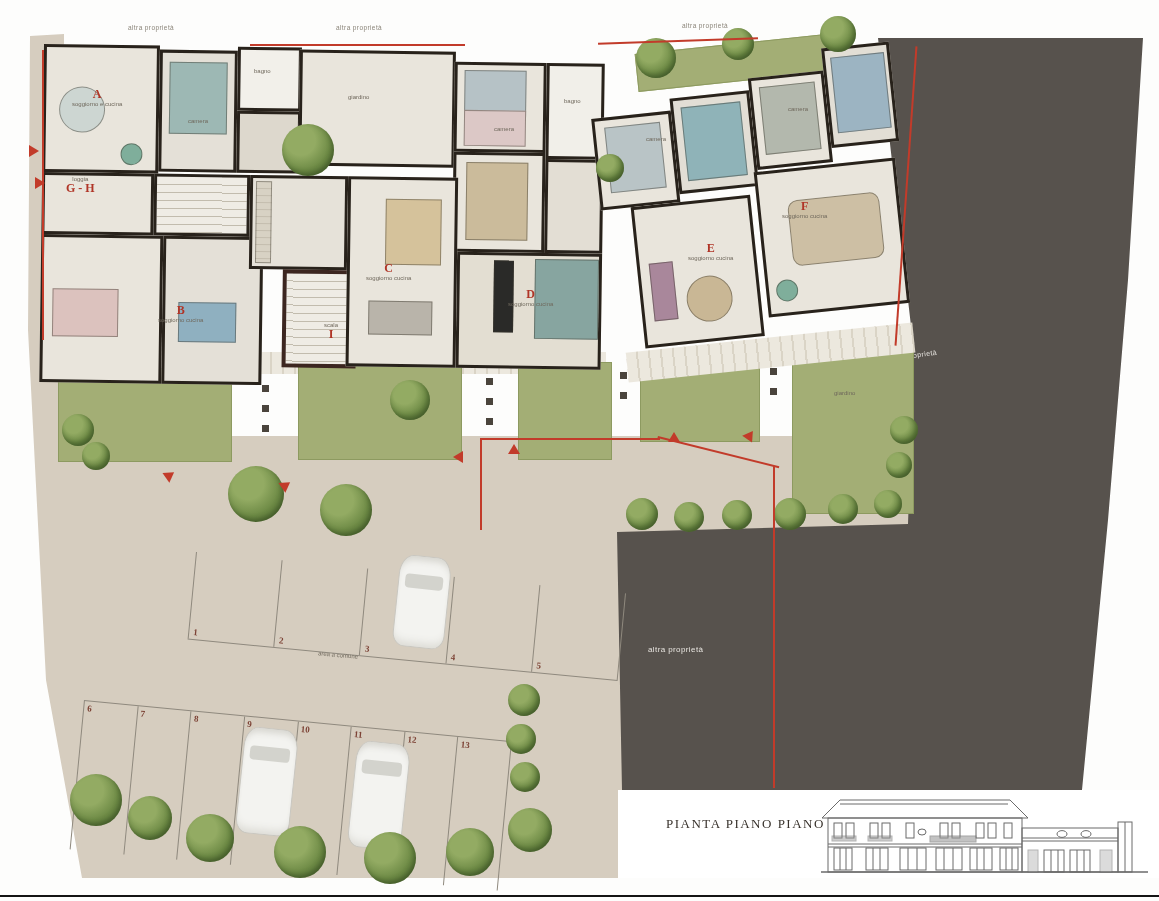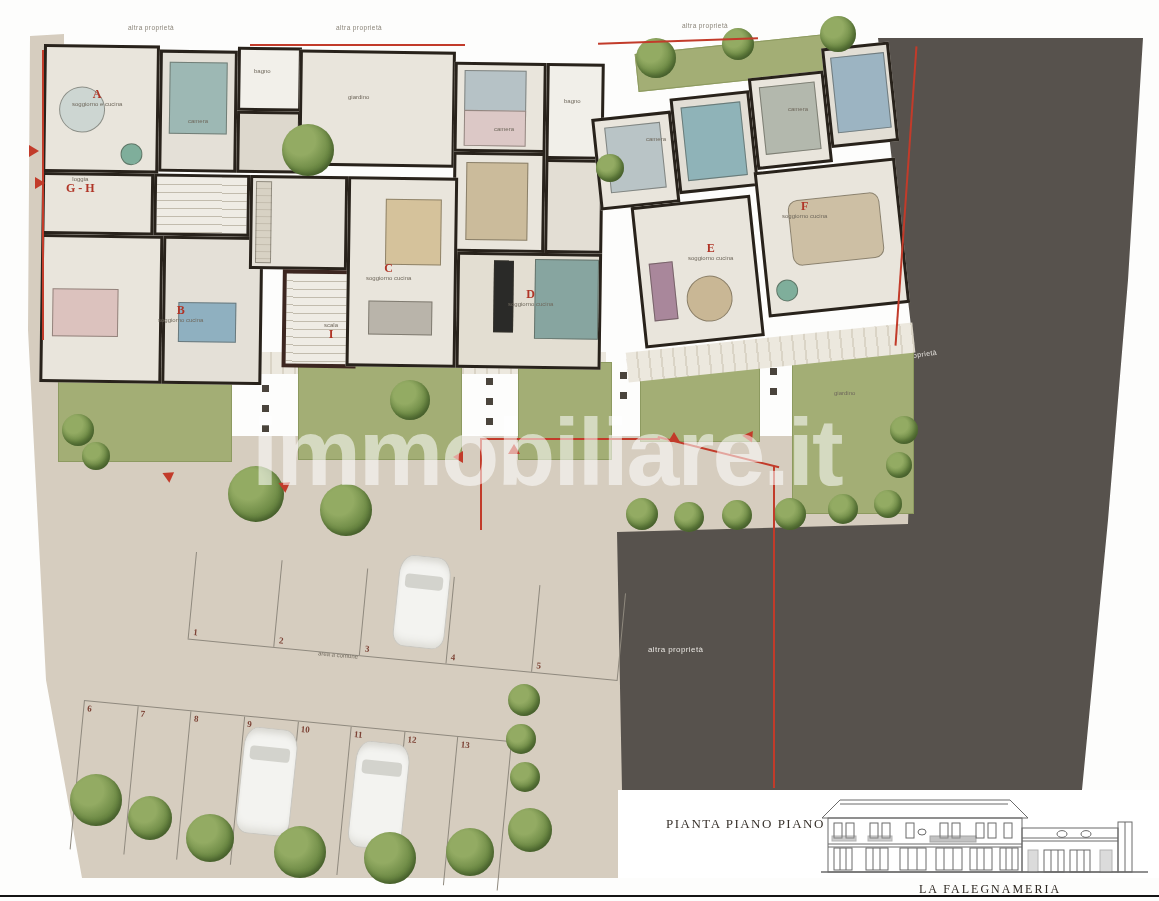--- a/index.html
+++ b/index.html
@@ -279,21 +279,20 @@
 
   <div class="tri" style="left:28px;top:146px;transform:rotate(90deg);z-index:11;"></div>
   <div class="tri" style="left:34px;top:178px;transform:rotate(90deg);z-index:11;"></div>
   <div class="tri" style="left:164px;top:470px;transform:rotate(55deg);z-index:11;"></div>
   <div class="tri" style="left:280px;top:480px;transform:rotate(55deg);z-index:11;"></div>
   <div class="tri" style="left:452px;top:452px;transform:rotate(-90deg);z-index:11;"></div>
   <div class="tri" style="left:508px;top:444px;z-index:11;"></div>
   <div class="tri" style="left:668px;top:432px;z-index:11;"></div>
   <div class="tri" style="left:744px;top:430px;transform:rotate(35deg);z-index:11;"></div>
 
-  <div class="wm" style="left:252px;top:398px;z-index:20;">immobiliare.it</div>
 
   <div class="legend">
     <div class="title">PIANTA PIANO PIANO</div>
     <svg style="position:absolute;left:200px;top:2px;" width="335" height="86" viewBox="0 0 335 86">
       <g stroke="#6b6b6b" fill="none" stroke-width="1">
         <line x1="3" y1="80" x2="330" y2="80" stroke-width="1.6"></line>
         <rect x="10" y="26" width="194" height="54"></rect>
         <polygon points="4,26 22,8 192,8 210,26"></polygon>
         <line x1="22" y1="12" x2="190" y2="12"></line>
         <line x1="10" y1="52" x2="204" y2="52"></line>
@@ -345,15 +344,14 @@
         <rect x="252" y="58" width="20" height="22"></rect>
           <line x1="259" y1="58" x2="259" y2="80"></line>
           <line x1="266" y1="58" x2="266" y2="80"></line>
         <rect x="282" y="58" width="12" height="22" fill="#b9b9b9" opacity=".5"></rect>
         <rect x="300" y="30" width="14" height="50"></rect>
           <line x1="307" y1="30" x2="307" y2="80"></line>
       </g>
     </svg>
   </div>
   <div class="botline"></div>
-  <div class="caption">LA FALEGNAMERIA</div>
 
 </div>
 
 </body></html>

